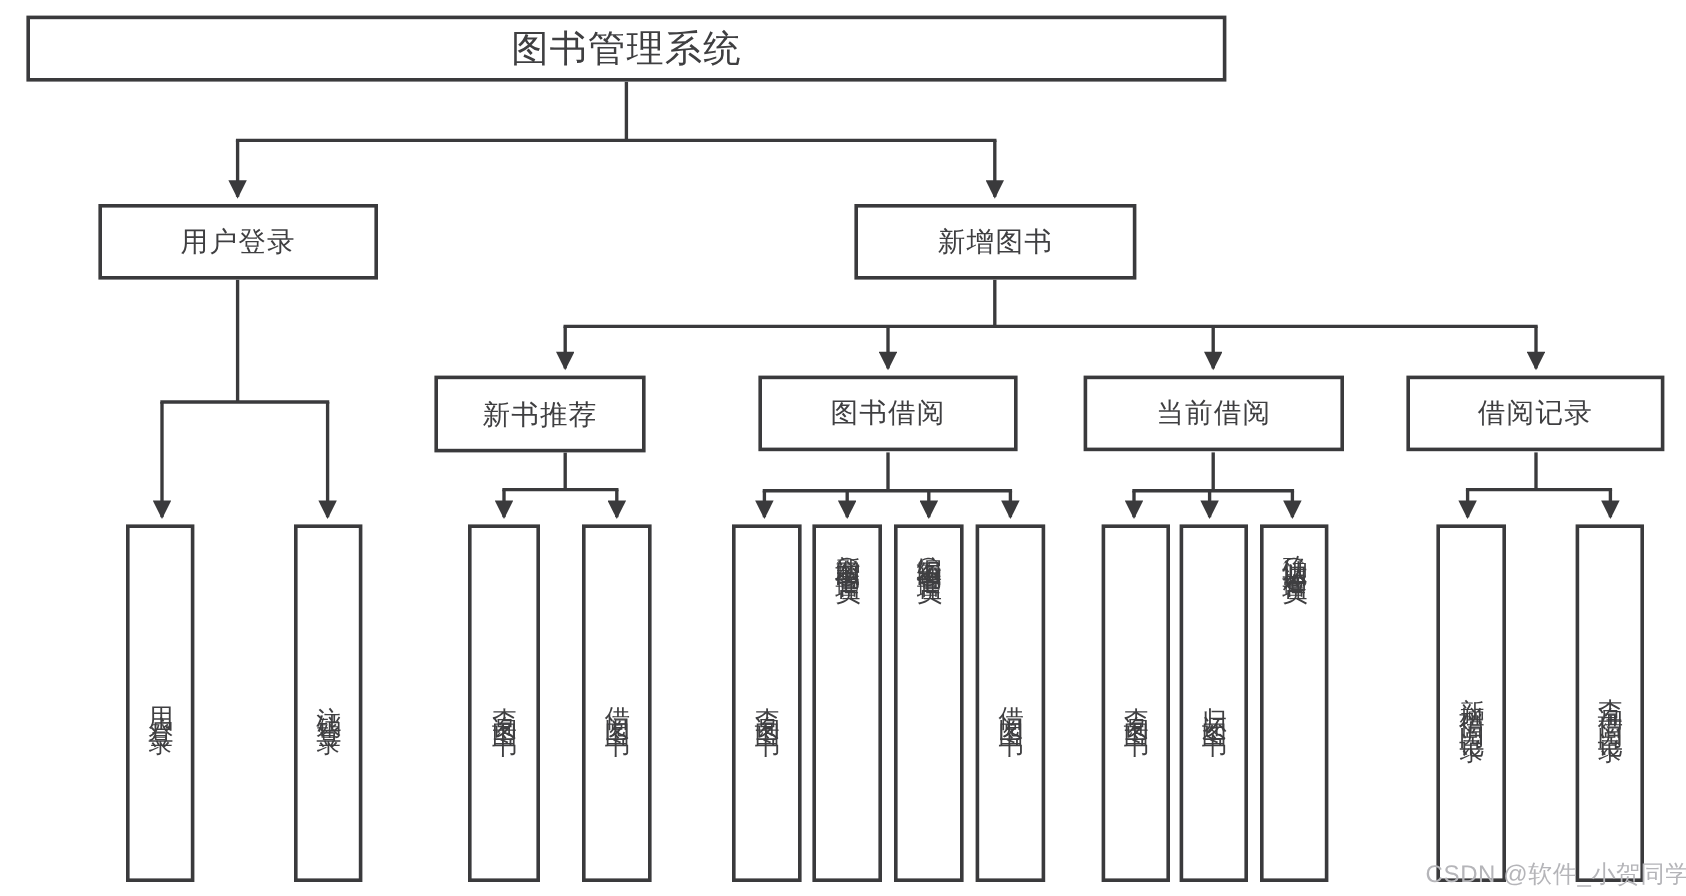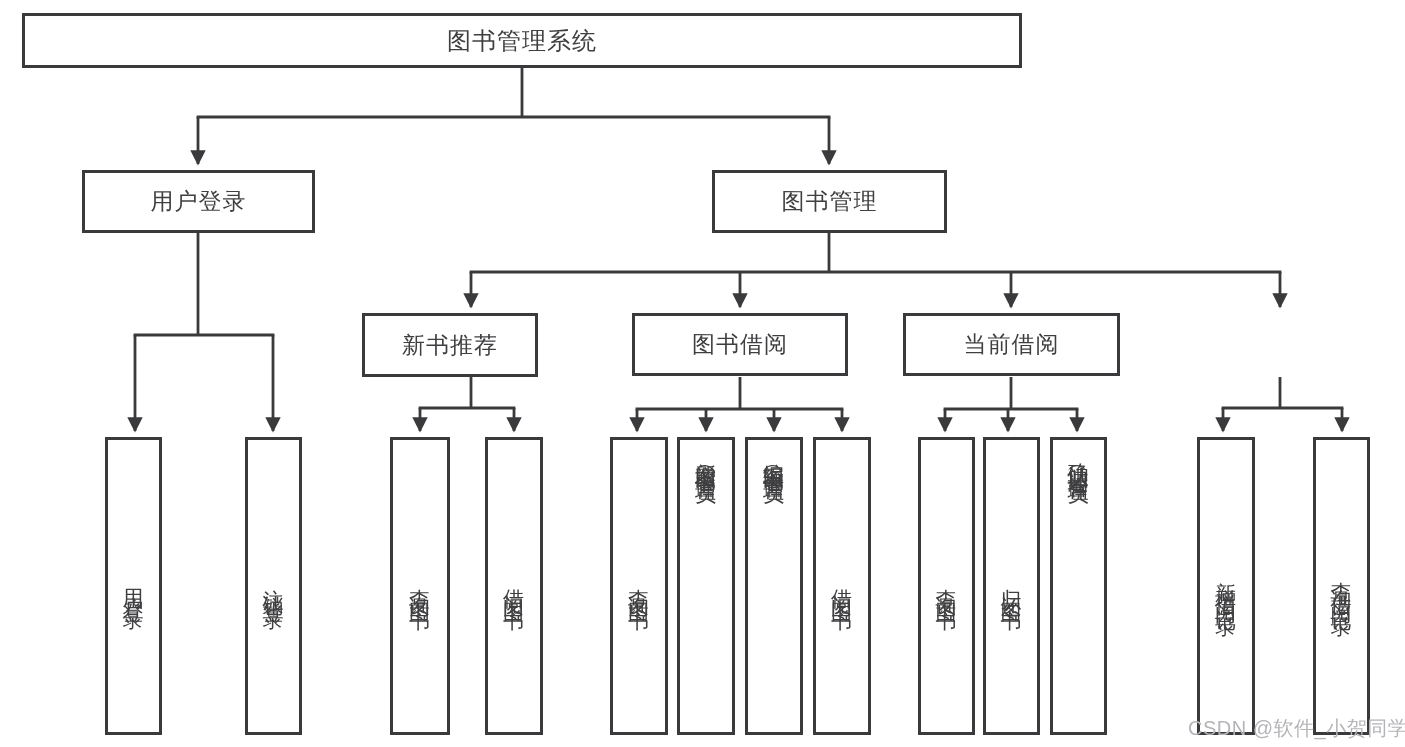--- a/index.html
+++ b/index.html
@@ -15,21 +15,21 @@
     position:absolute;
     box-sizing:border-box;
     border:3px solid #3a3a3c;
     background:#ffffff;
     display:flex;align-items:center;justify-content:center;
     color:#3f3f41;
     font-size:23px;
     letter-spacing:1px;
     z-index:2;
   }
-  .hnode.root{font-size:24px;}
+  .hnode.root{font-size:31px;}
   .vnode{
     position:absolute;
     top:437px;height:298px;
     box-sizing:border-box;
     border:3px solid #3a3a3c;
     background:#ffffff;
     display:flex;align-items:center;justify-content:center;
     color:#3f3f41;
     font-size:21px;
     z-index:2;
@@ -109,31 +109,34 @@
   </svg>
 
   <div class="hnode root" style="left:22px;top:13px;width:1000px;height:55px">
     <span>图书管理系统</span>
   </div>
 
   <div class="hnode" style="left:82px;top:170px;width:233px;height:63px">
     <span>用户登录</span>
   </div>
   <div class="hnode" style="left:712px;top:170px;width:235px;height:63px">
-    <span>图书管理</span>
+    <span>新增图书</span>
   </div>
 
   <div class="hnode" style="left:362px;top:313px;width:176px;height:64px">
     <span>新书推荐</span>
   </div>
   <div class="hnode" style="left:632px;top:313px;width:216px;height:63px">
     <span>图书借阅</span>
   </div>
   <div class="hnode" style="left:903px;top:313px;width:217px;height:63px">
     <span>当前借阅</span>
+  </div>
+  <div class="hnode" style="left:1172px;top:313px;width:215px;height:63px">
+    <span>借阅记录</span>
   </div>
 
   <div class="vnode" style="left:105px;width:57px">
     <span class="vtext">用户登录</span>
   </div>
   <div class="vnode" style="left:245px;width:57px">
     <span class="vtext">注销登录</span>
   </div>
 
   <div class="vnode" style="left:390px;width:60px">

